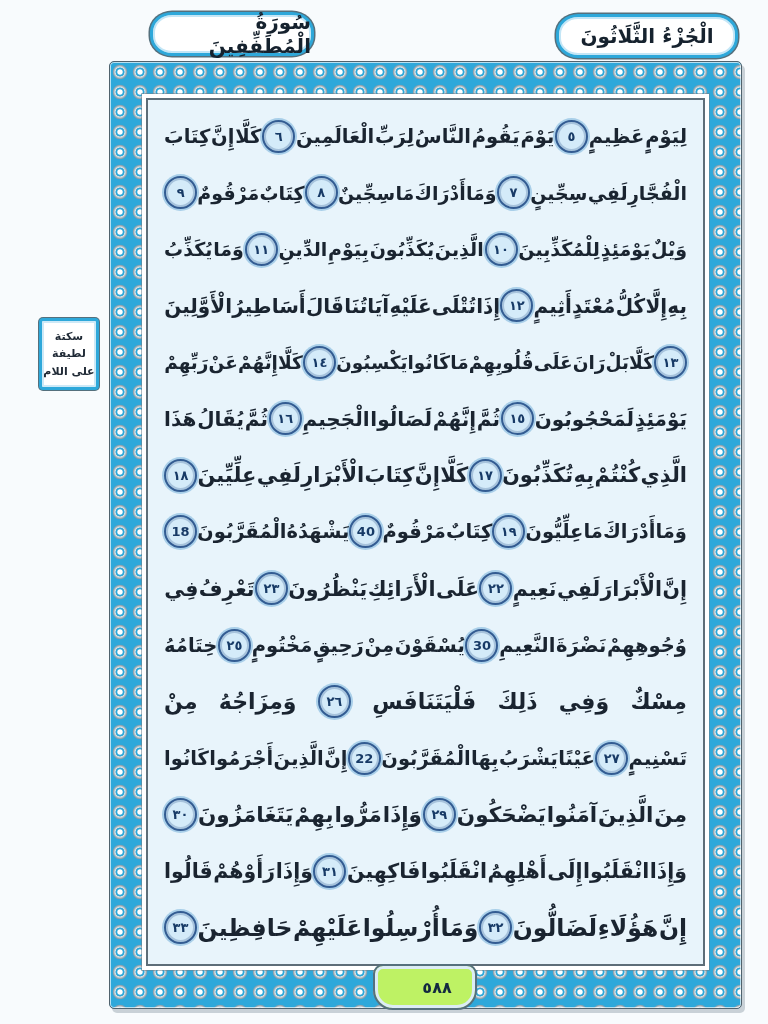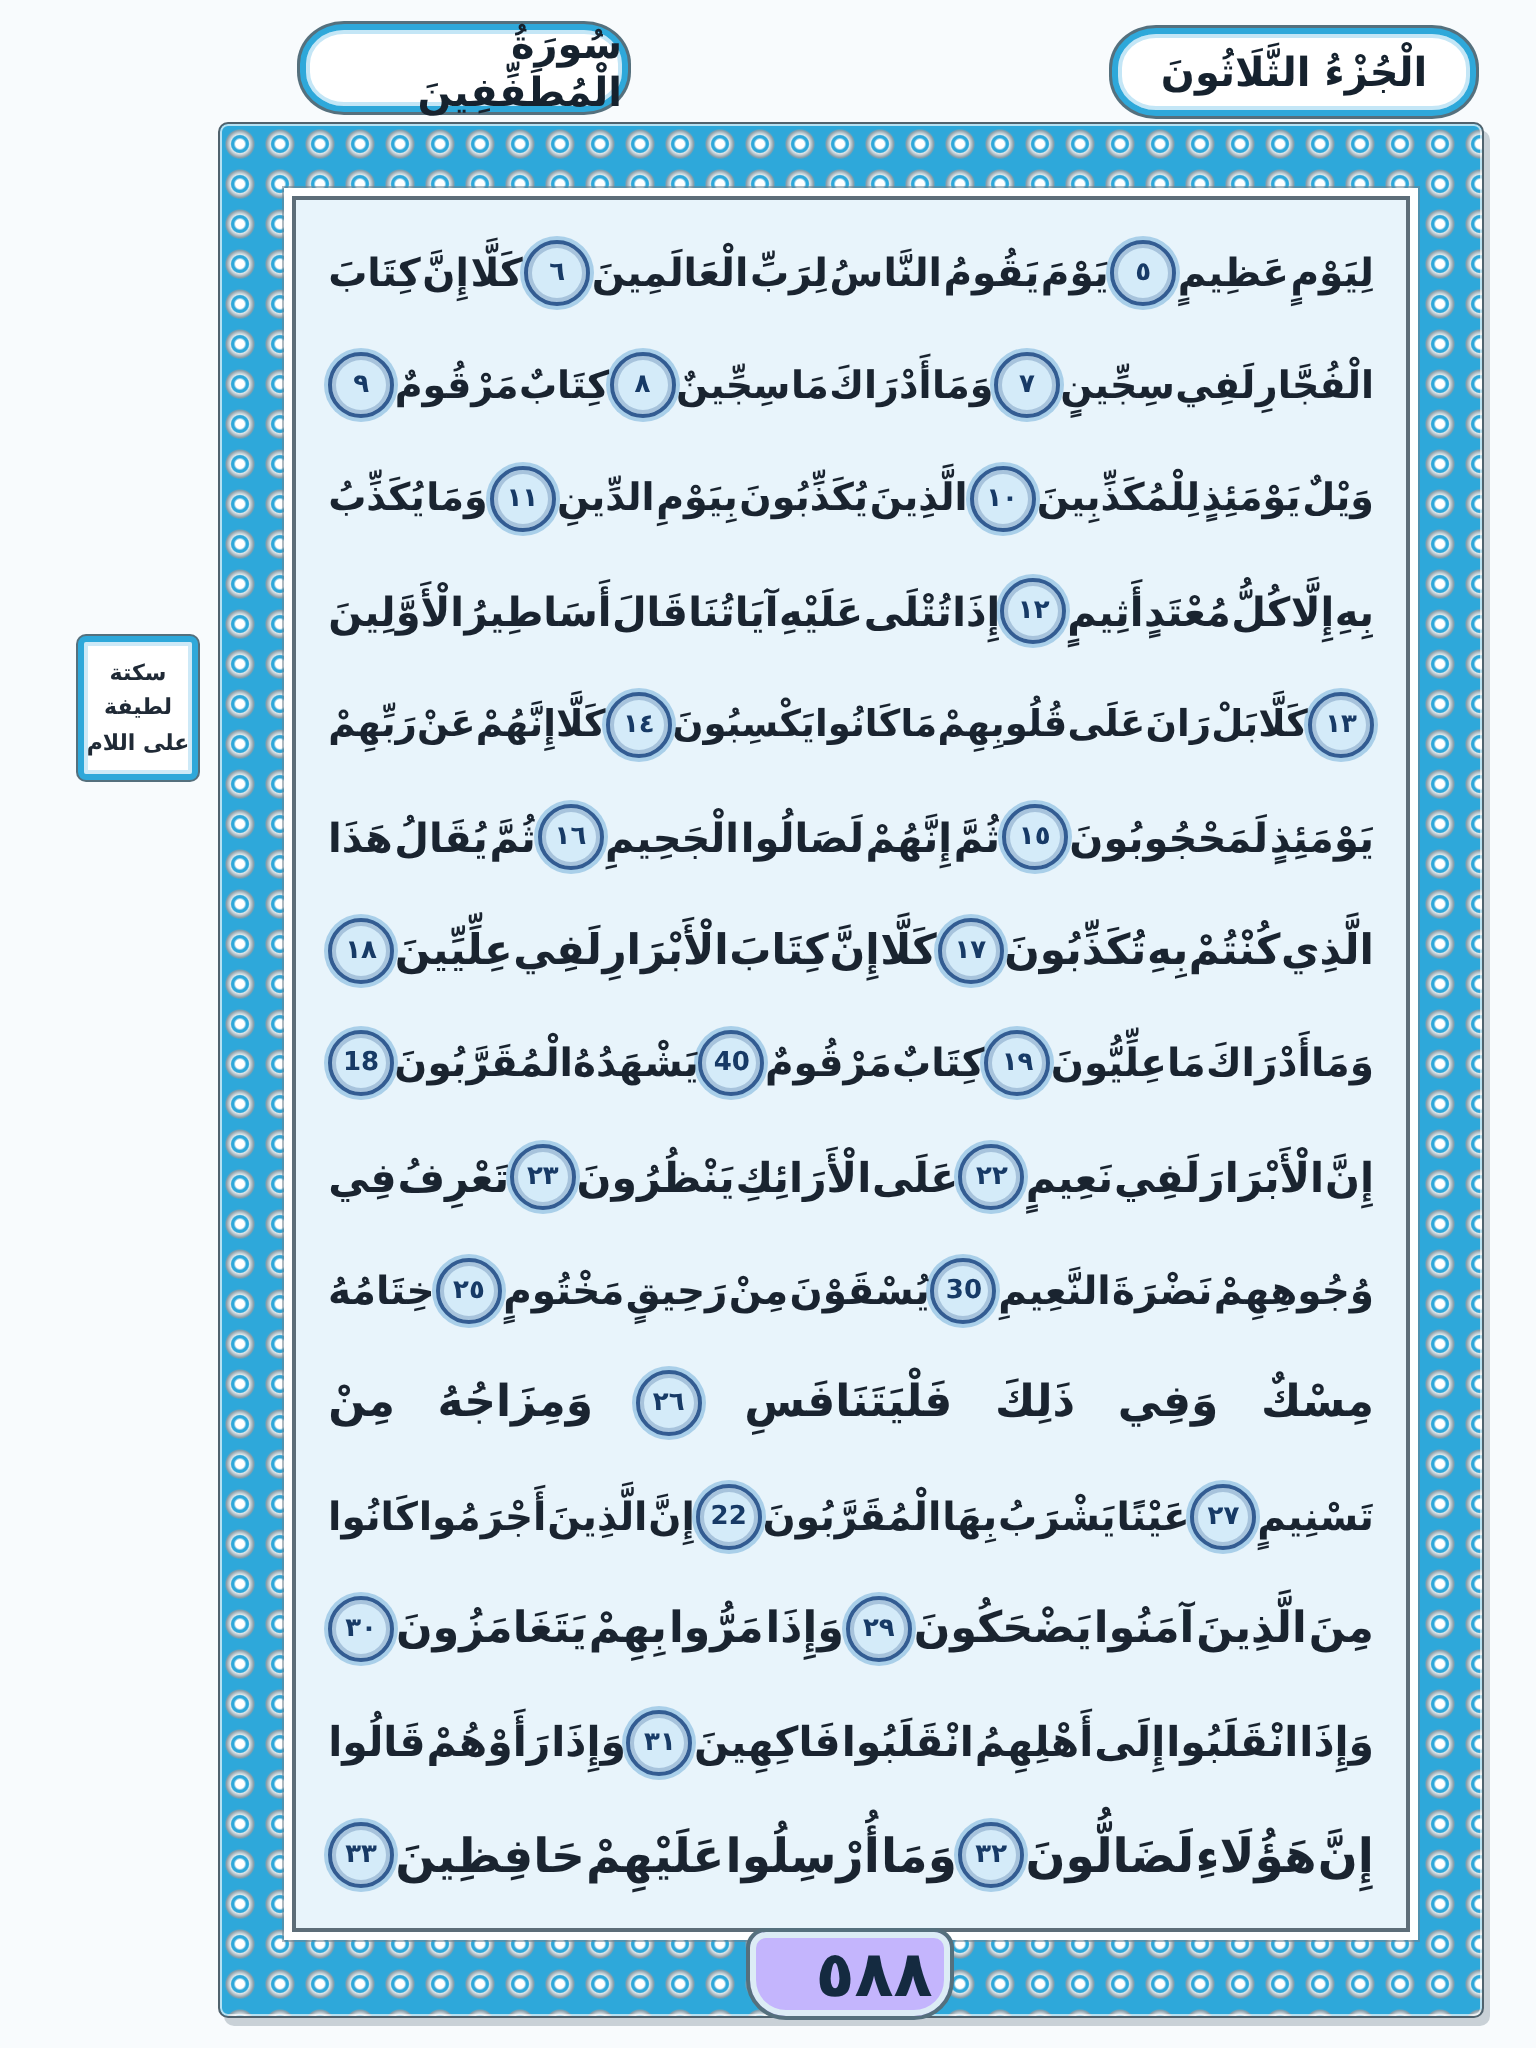--- a/index.html
+++ b/index.html
@@ -63,26 +63,26 @@
     position:absolute;left:39px;top:318px;width:60px;height:72px;
     box-sizing:border-box;background:#ffffff;
     border:3px solid #2ea8da;border-radius:4px;
     box-shadow:0 0 0 1px #55707d, inset 0 0 0 2px #cde9f7;
     display:flex;flex-direction:column;align-items:center;justify-content:center;
     font-size:11px;font-weight:bold;color:#202a36;line-height:1.6;direction:rtl;text-align:center;
   }
   
   .page-num{
     position:absolute;left:373px;top:964px;width:104px;height:46px;
-    box-sizing:border-box;background:#c4b5fd;
+    box-sizing:border-box;background:#bef264;
     border:2px solid #55707d;
     border-radius:10px 10px 20px 20px;
     box-shadow:inset 0 0 0 3px #dcecf5;
     display:flex;align-items:center;justify-content:center;
-    font-size:32px;font-weight:bold;color:#142a40;padding-left:24px;
+    font-size:16px;font-weight:bold;color:#142a40;padding-left:24px;
   }
 </style>
 </head>
 <body>
 
 <div class="canvas">
 
   <div class="tab tab-surah">
     <span>سُورَةُ الْمُطَفِّفِينَ</span>
   </div>

